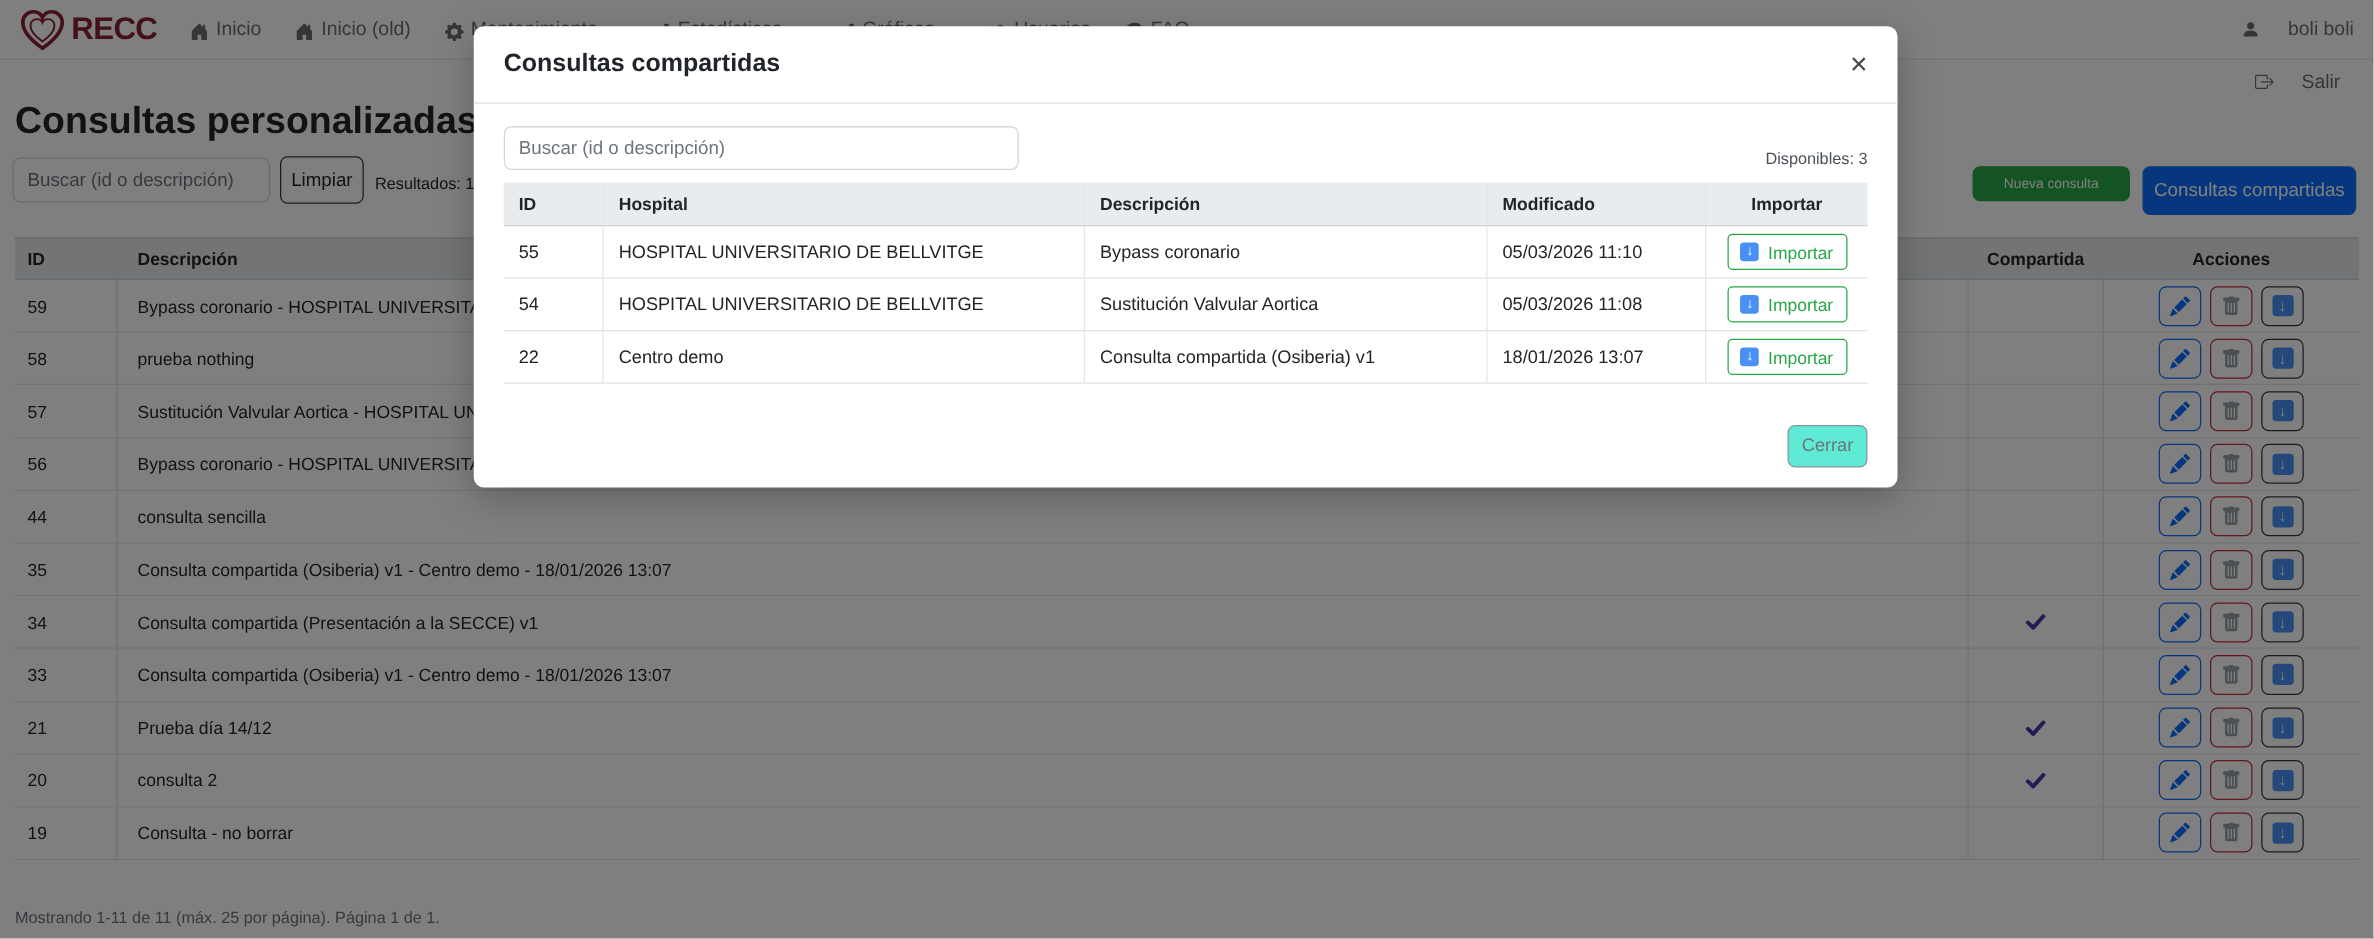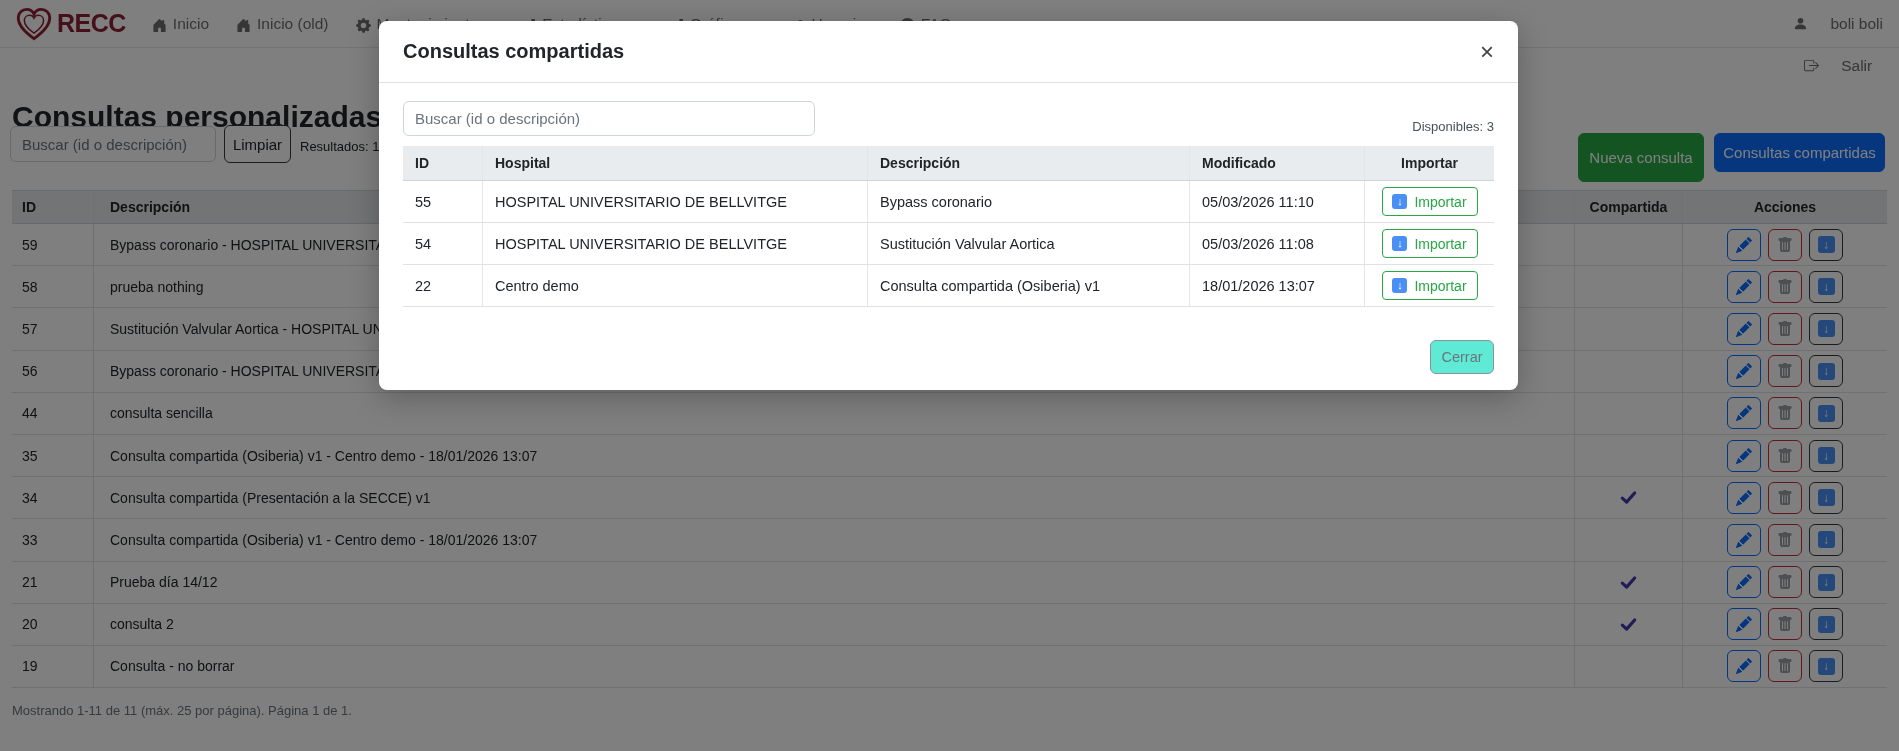--- a/index.html
+++ b/index.html
@@ -18,29 +18,29 @@
   .nav-icon svg { width:15px; height:15px; }
   .caret { width:0; height:0; border-left:4px solid transparent; border-right:4px solid transparent;
            border-top:4px solid #6d6d6d; margin-left:2px; }
   .nav-right { margin-left:auto; display:flex; align-items:center; gap:24px;flex-direction:column; }
   .nav-mail { display:flex; align-items:center; gap:6px; color:var(--c-danger,#dc3545); font-size:16px; cursor:pointer; }
   .nav-mail svg { width:19px; height:16px; }
   .nav-user, .nav-logout { display:flex; align-items:center; gap:22px; color:#6d6d6d; font-size:15.5px; cursor:pointer; }
   .nav-user svg, .nav-logout svg { width:15px; height:15px; }
 
   
-  .page-title { position:absolute; left:12px; top:100px; font-size:30px; font-weight:600; color:#212529; }
+  .page-title { position:absolute; left:12px; top:80px; font-size:30px; font-weight:600; color:#212529; }
   .search-input { position:absolute; left:10px; top:126px; width:206px; height:36px; border:1px solid #ced4da;
                   border-radius:6px; padding:0 11px; font-size:15px; color:#212529; font-family:inherit; }
   .search-input::placeholder { color:#6c757d; }
   .clear-btn { position:absolute; left:224px; top:125px; width:67px; height:38px; background:#fff;
                border:1px solid #343a40; border-radius:6px; font-size:15px; color:#212529; cursor:pointer; font-family:inherit; }
   .results-label { position:absolute; left:300px; top:139px; font-size:13px; color:#212529; }
-  .btn-new { position:absolute; left:1578px; top:133px; width:126px; height:49px; background:var(--c-success,#28a745);
-             border:1px solid var(--c-success,#28a745); border-radius:6px; color:#fff; font-size:15px; cursor:pointer; font-family:inherit;text-align:center; }
+  .btn-new { position:absolute; left:1578px; top:133px; width:126px; height:28px; background:var(--c-success,#28a745);
+             border:1px solid var(--c-success,#28a745); border-radius:6px; color:#fff; font-size:11px; cursor:pointer; font-family:inherit;text-align:center; }
   .btn-shared { position:absolute; left:1714px; top:133px; width:171px; height:39px; background:var(--c-primary,#0d6efd);
              border:1px solid var(--c-primary,#0d6efd); border-radius:6px; color:#fff; font-size:15px; cursor:pointer; font-family:inherit; }
 
   
   .main-table { position:absolute; left:12px; top:190px; width:1875px; font-size:14px; color:#212529; }
   .m-head { display:flex; height:34px; background:#e5e8eb; border-top:1px solid #cfd4d9; border-bottom:1px solid #cfd4d9; font-weight:700; align-items:center; }
   .trow { display:flex; height:42.2px; border-bottom:1px solid #dee2e6; align-items:center; background:#fff; }
   .cell { height:100%; display:flex; align-items:center; }
   .c-id   { width:82px;  padding-left:10px; border-right:1px solid #dee2e6; }
   .c-desc { width:1481px; padding-left:16px; border-right:1px solid #dee2e6; overflow:hidden; white-space:nowrap; }
@@ -49,21 +49,21 @@
   .m-head .c-shared, .m-head .c-actions { font-weight:700; }
   .check { width:17px; height:17px; color:var(--c-check,#4338a8); }
   .abtn { width:34px; height:32px; background:#fff; border-radius:6px; display:flex; align-items:center;
           justify-content:center; cursor:pointer; padding:0; }
   .abtn svg { width:16px; height:16px; }
   .abtn.edit { border:1px solid var(--c-primary,#0d6efd); color:var(--c-primary,#0d6efd); }
   .abtn.del  { border:1px solid #c42d3f; color:#9aa0a6; }
   .abtn.dl   { border:1px solid #343a40; }
   .dlsq { width:17px; height:17px; background:#4a90f4; border-radius:3px; color:#fff; font-size:12px; font-weight:700;
           display:flex; align-items:center; justify-content:center; line-height:1; }
-  .footer-text { position:absolute; left:12px; top:703px; font-size:13px; color:#6c757d; }
+  .footer-text { position:absolute; left:12px; top:726px; font-size:13px; color:#6c757d; }
 
   
   .overlay { position:absolute; inset:0; background:rgba(0,0,0,0.5); z-index:10; }
   .modal { position:absolute; left:379px; top:21px; width:1139px; height:369px; background:#fff; border-radius:8px;
            z-index:20; box-shadow:0 8px 30px rgba(0,0,0,.25); }
   .modal-header { height:62px; display:flex; align-items:center; padding:0 24px; border-bottom:1px solid #dee2e6; }
   .modal-title { font-size:20px; font-weight:600; color:#212529; }
   .modal-close { margin-left:auto; font-size:24px; color:#444; background:none; border:none; cursor:pointer; line-height:1; font-family:inherit; }
   .modal-body { padding:18px 24px 0 24px; }
   .modal-search-row { display:flex; align-items:flex-end; }

